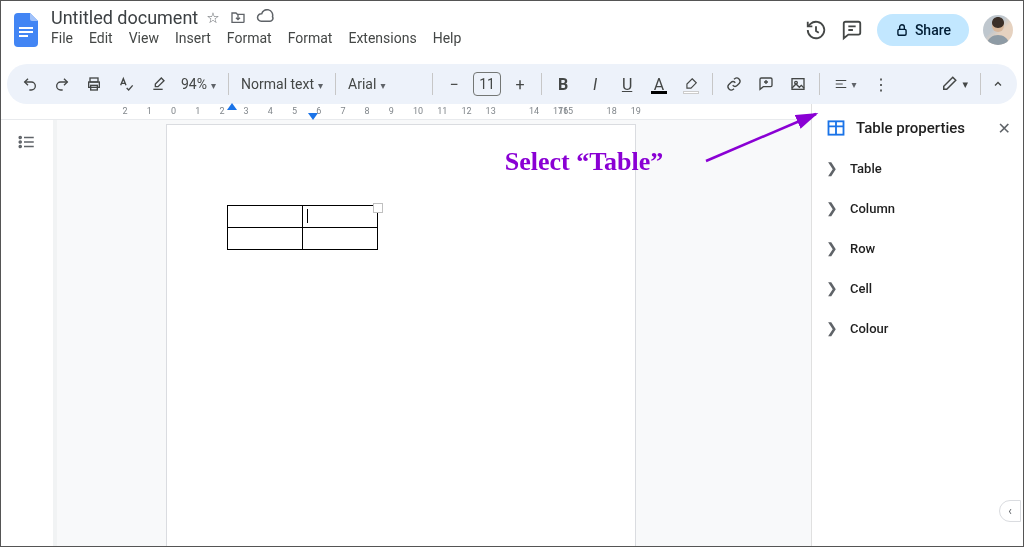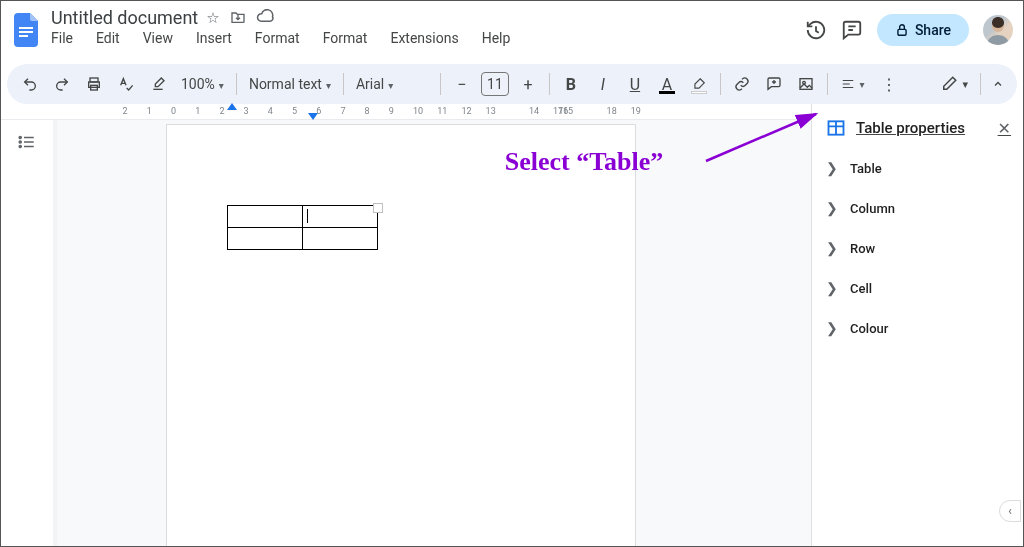--- a/index.html
+++ b/index.html
@@ -50,21 +50,21 @@
   .avatar {
     width: 30px; height: 30px; border-radius: 50%;
     background: linear-gradient(135deg,#bfc7ce 40%,#e6d2c0 60%);
     display: flex; align-items: center; justify-content: center;
     overflow: hidden;
     font-size: 18px;
   }
 
   
   .menubar {
-    display: flex; gap: 23px;
+    display: flex; gap: 16px;
     padding: 4px 10px 6px 52px;
     font-size: 14px;
     color: #444746;
   }
   .menubar span { cursor: pointer; }
 
   
   .toolbar-wrap { padding: 0 6px; }
   .toolbar {
     display: flex;
@@ -171,21 +171,20 @@
   .sidepanel {
     width: 212px;
     background:#fff;
     border-left:1px solid #e0e0e0;
     display:flex; flex-direction:column;
   }
   .sp-header {
     display:flex; align-items:center;
     gap:10px;
     padding: 14px 12px 10px 14px;
-    text-decoration: underline;
   }
   .sp-title { font-weight:500; color:#1f1f1f; font-size:15px; flex:1; }
   .sp-close { cursor:pointer; color:#5f6368; font-size:16px; }
   .sp-section {
     display:flex; align-items:center; gap:14px;
     padding: 12px 14px;
     font-weight:500;
     color:#1f1f1f;
     cursor:pointer;
     font-size:13px;
@@ -319,21 +318,21 @@
           <path d="M4 14L8 4l4 10M5.5 11h5"></path>
           <path d="M13 18l3 3 6-7"></path>
         </svg>
     </div>
     <div class="tb">
       <svg width="16" height="16" viewBox="0 0 24 24" fill="none" stroke="#444746" stroke-width="2">
           <path d="M17 3l4 4-9 9H8v-4z"></path>
           <path d="M5 20h14"></path>
         </svg>
     </div>
-    <div class="tb-text tb-drop">100%</div>
+    <div class="tb-text tb-drop">94%</div>
     <div class="tb-sep"></div>
     <div class="tb-text tb-drop" style="min-width:82px">Normal text</div>
     <div class="tb-sep"></div>
     <div class="tb-text tb-drop font-select">Arial</div>
     <div class="tb-sep"></div>
     <div class="tb">−</div>
     <div class="font-size-box">11</div>
     <div class="tb">+</div>
     <div class="tb-sep"></div>
     <div class="tb">

